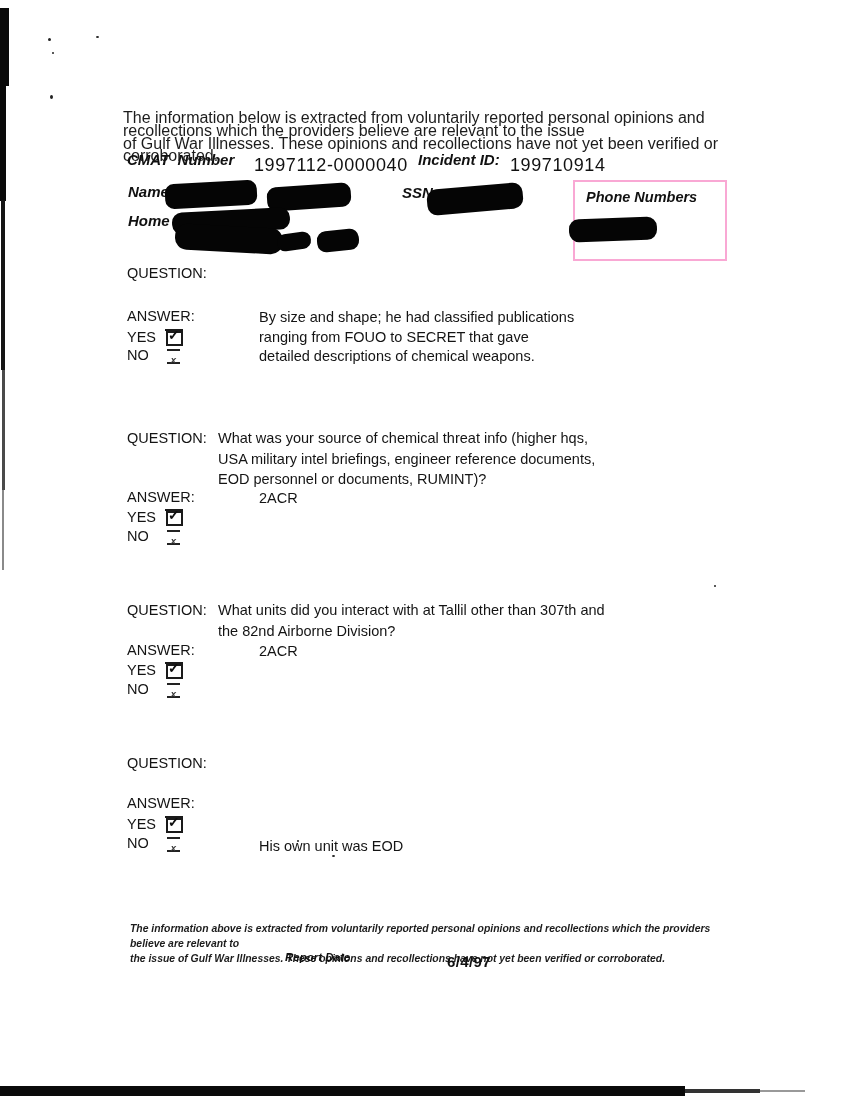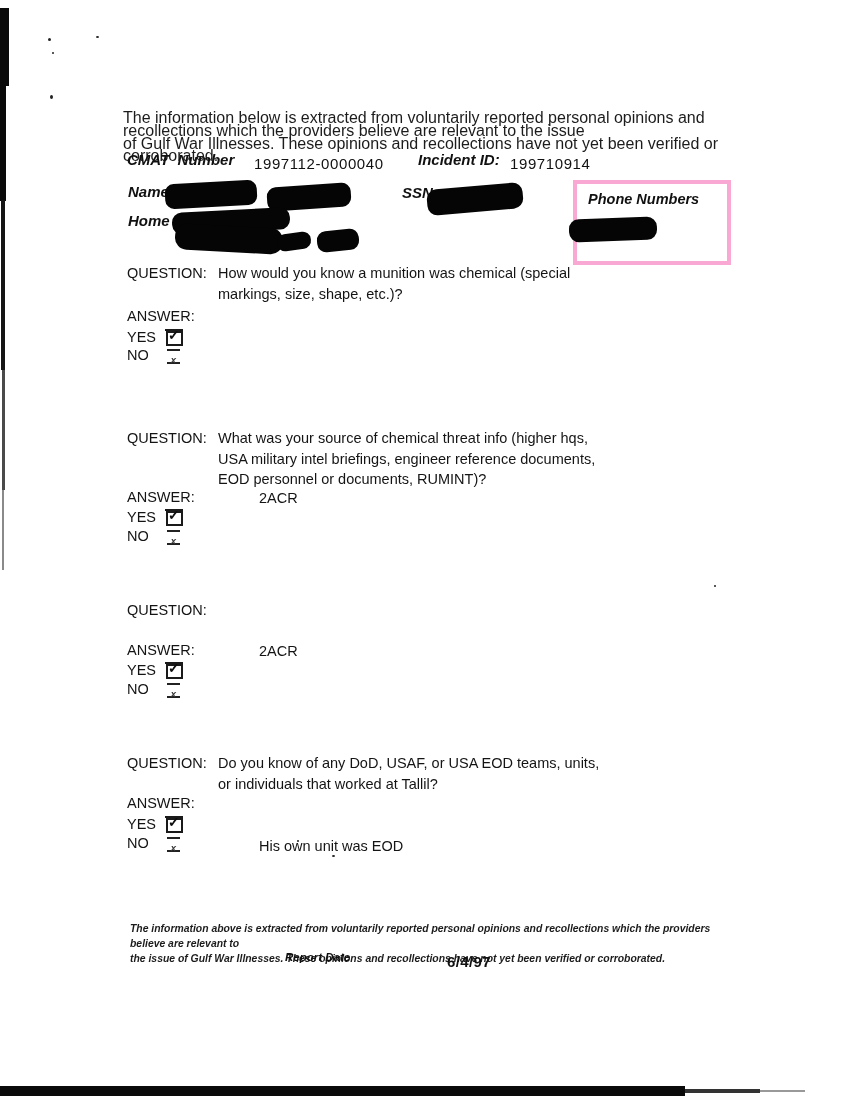--- a/index.html
+++ b/index.html
@@ -17,25 +17,25 @@
   .edge { position: absolute; background: #0a0a0a; }
   .speck { position: absolute; background: #222; border-radius: 50%; }
 
   
   .disclaimer-top {
     position: absolute; left: 123px; top: 112px; width: 650px;
     font-size: 16px; line-height: 12.8px; white-space: pre-line;
     color: #1c1c1c;
   }
   .hlabel { position: absolute; font-weight: 700; font-style: italic; font-size: 15px; white-space: pre; color: #111; }
-  .hval   { position: absolute; font-size: 15px; letter-spacing: 0.6px; color: #111; }
+  .hval   { position: absolute; font-size: 18px; letter-spacing: 0.6px; color: #111; }
 
   .phone-box {
     position: absolute; left: 573px; top: 180px; width: 150px; height: 77px;
-    border: 4px solid #f9a8d4; background: #fff;
+    border: 2px solid #f9a8d4; background: #fff;
   }
   .phone-box .title {
     position: absolute; left: 11px; top: 7px;
     font-weight: 700; font-style: italic; font-size: 14.5px; color: #111;
   }
 
   
   .blob { position: absolute; background: #050505; }
 
   
@@ -133,23 +133,24 @@
     <div class="blob" style="left:317px;top:230px;width:42px;height:21px;border-radius:9px;transform:rotate(-6deg);"></div>
 
     <div class="phone-box">
       <span class="title">Phone Numbers</span>
     </div>
     <div class="blob" style="left:569px;top:218px;width:88px;height:23px;border-radius:10px;transform:rotate(-2deg);"></div>
   </header>
 
   <section class="qblock" style="top:263px;">
     <div class="lbl" style="top:2px;">QUESTION:</div>
-    <div class="qtext">How would you know a munition was chemical (special
-markings, size, shape, etc.)?</div>
     <div class="lbl" style="top:45px;">ANSWER:</div>
+    <div class="atext" style="top:45px;">By size and shape;  he had classified publications
+ranging from FOUO to SECRET that gave
+detailed descriptions of chemical weapons.</div>
     <div class="lbl" style="top:66px;">YES</div>
     <span class="cb-yes" style="top:68px;">
         <span class="mark">✓</span>
       </span>
     <div class="lbl" style="top:84px;">NO</div>
     <span class="cb-no" style="top:86px;"><span class="mark">x</span></span>
   </section>
 
   <section class="qblock" style="top:428px;">
     <div class="lbl" style="top:2px;">QUESTION:</div>
@@ -161,34 +162,34 @@
     <div class="lbl" style="top:81px;">YES</div>
     <span class="cb-yes" style="top:83px;">
         <span class="mark">✓</span>
       </span>
     <div class="lbl" style="top:100px;">NO</div>
     <span class="cb-no" style="top:102px;"><span class="mark">x</span></span>
   </section>
 
   <section class="qblock" style="top:600px;">
     <div class="lbl" style="top:2px;">QUESTION:</div>
+    <div class="qtext">What units did you interact with at Tallil other than 307th and
+the 82nd Airborne Division?</div>
     <div class="lbl" style="top:42px;">ANSWER:</div>
     <div class="atext" style="top:42px;">2ACR</div>
     <div class="lbl" style="top:62px;">YES</div>
     <span class="cb-yes" style="top:64px;">
         <span class="mark">✓</span>
       </span>
     <div class="lbl" style="top:81px;">NO</div>
     <span class="cb-no" style="top:83px;"><span class="mark">x</span></span>
   </section>
 
   <section class="qblock" style="top:753px;">
     <div class="lbl" style="top:2px;">QUESTION:</div>
-    <div class="qtext">Do you know of any DoD, USAF, or USA EOD teams, units,
-or individuals that worked at Tallil?</div>
     <div class="lbl" style="top:42px;">ANSWER:</div>
     <div class="atext" style="top:42px;margin-top:42px;">His own unit was EOD</div>
     <div class="lbl" style="top:63px;">YES</div>
     <span class="cb-yes" style="top:65px;">
         <span class="mark">✓</span>
       </span>
     <div class="lbl" style="top:82px;">NO</div>
     <span class="cb-no" style="top:84px;"><span class="mark">x</span></span>
   </section>
 

